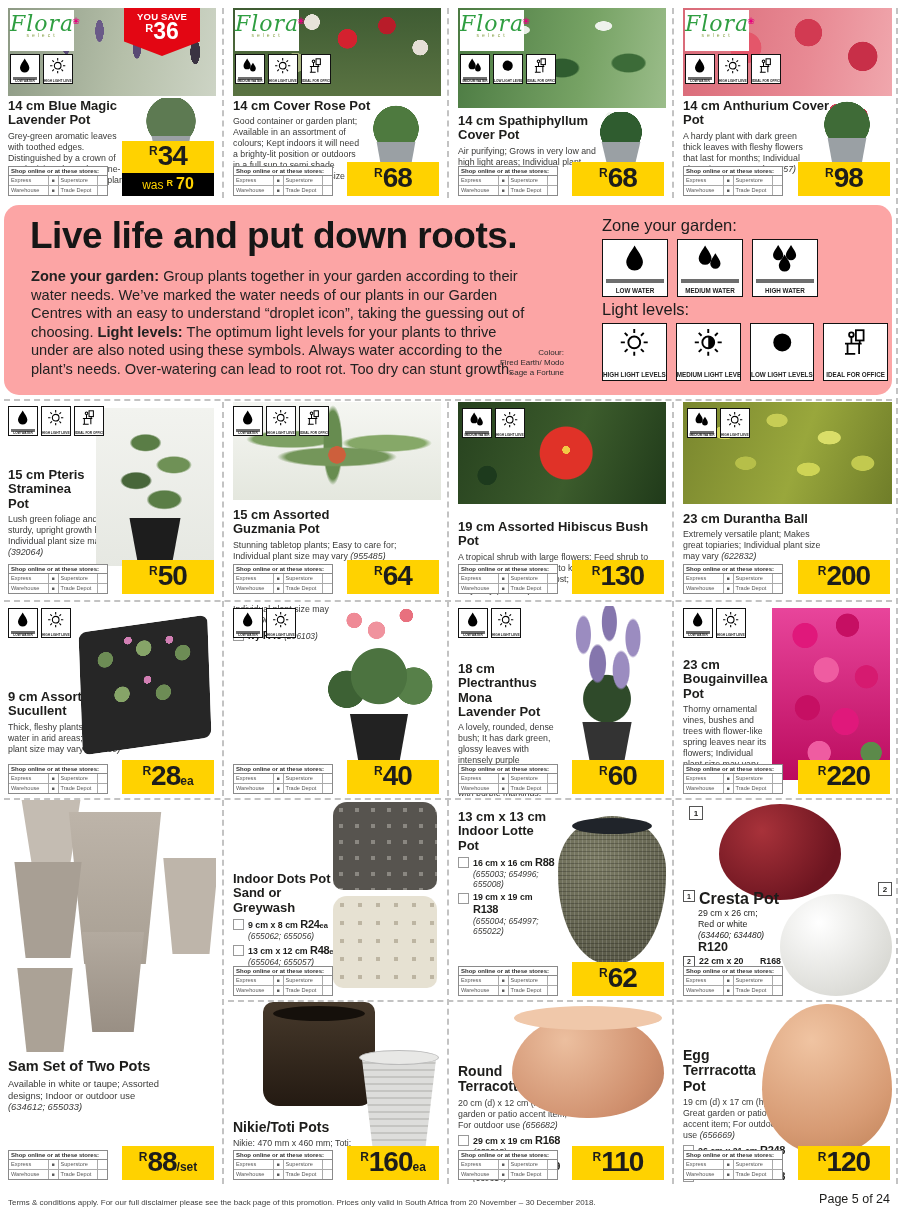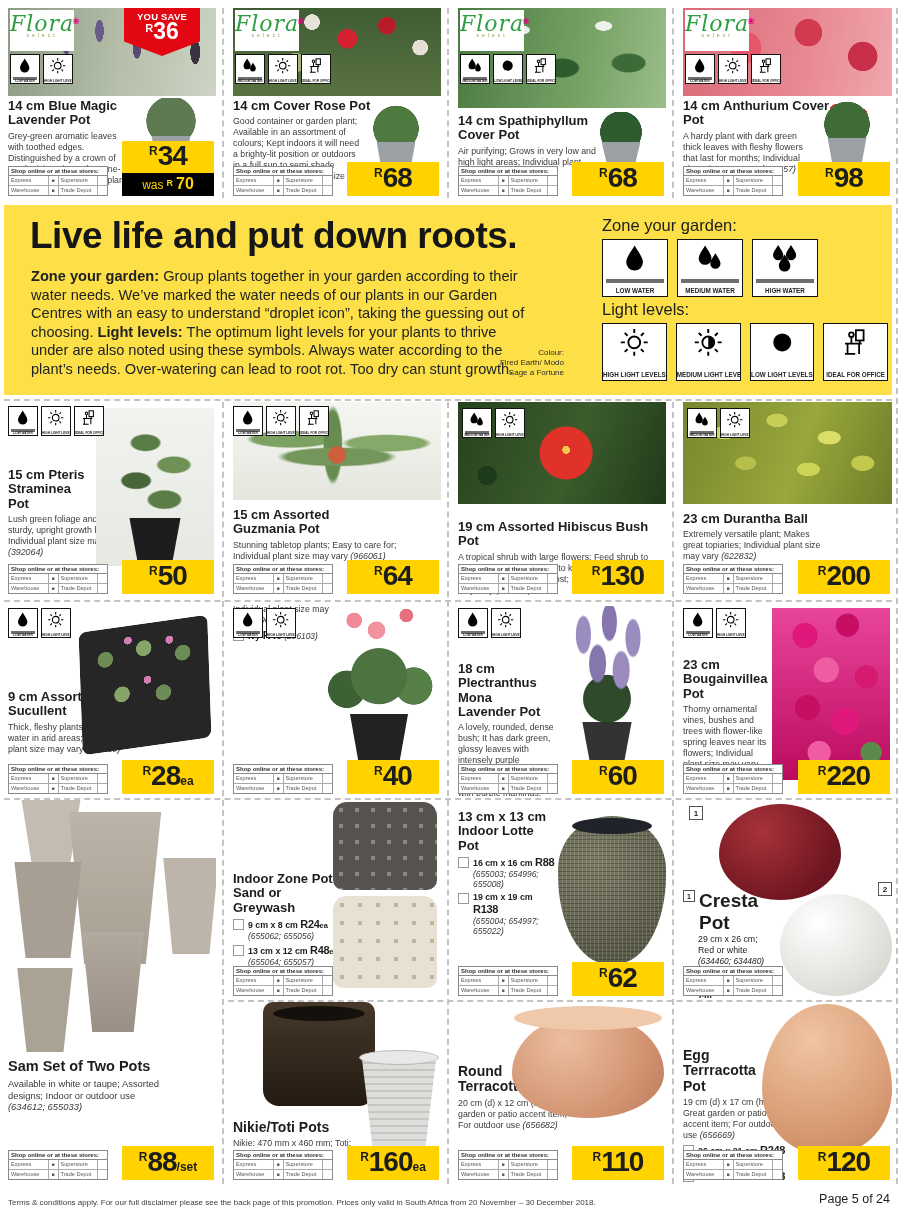--- a/index.html
+++ b/index.html
@@ -48,21 +48,21 @@
   .was{background:#000;color:#FFD200;display:flex;justify-content:center;align-items:flex-end;gap:3px;padding:3px 0 4px;}
   .was-l{font-size:12px;}
   .was-r{font-size:9px;font-weight:bold;margin-bottom:4px;}
   .was-a{font-size:16px;font-weight:bold;line-height:1;}
   
   .badge{position:absolute;top:0;right:16px;width:76px;height:48px;background:#e30613;color:#fff;text-align:center;clip-path:polygon(0 0,100% 0,100% 70%,50% 100%,0 70%);z-index:5;padding-top:3px;box-sizing:border-box;}
   .badge-l{display:block;font-size:9.5px;font-weight:bold;letter-spacing:.2px;}
   .badge-r{font-size:11px;font-weight:bold;vertical-align:top;}
   .badge-a{font-size:23px;font-weight:bold;line-height:.85;}
   
-  .banner{position:absolute;left:4px;top:205px;width:888px;height:190px;background:#fde047;border-radius:0;}
+  .banner{position:absolute;left:4px;top:205px;width:888px;height:190px;background:#fca5a5;border-radius:15px;}
   .b-title{position:absolute;left:26px;top:10px;margin:0;font-size:37px;font-weight:bold;color:#161616;letter-spacing:-.5px;}
   .b-copy{position:absolute;left:27px;top:62px;width:500px;margin:0;font-size:14.6px;line-height:1.27;color:#222;}
   .b-colour{position:absolute;left:430px;top:143px;width:130px;text-align:right;font-size:8px;color:#2b2b2b;white-space:pre-line;line-height:1.25;}
   .b-right{position:absolute;left:598px;top:8px;width:286px;}
   .b-lbl{font-size:16.5px;color:#1c1c1c;margin:3px 0 4px;}
   
   .pd{position:absolute;}
   .pot-t{position:absolute;left:50%;transform:translateX(-50%);bottom:0;width:44px;height:34px;clip-path:polygon(6% 0,94% 0,80% 100%,20% 100%);}
   .cutout{position:absolute;right:4px;top:94px;width:82px;height:72px;}
   .sidephoto{position:absolute;}
@@ -517,21 +517,21 @@
               <rect x="12.5" y="2.5" width="6" height="8"></rect>
               <path d="M15.5 10.5v2M4 13h13M6 13v8M15 13v8M12 21H4"></path>
               <circle cx="9" cy="6" r="1.8"></circle>
               <path d="M9 8v5"></path>
             </g>
           </svg>
           <i class="ilbl">IDEAL FOR OFFICE</i>
         </span>
       </span>
     <h3 class="title" style="margin-top:8px;width:150px">15 cm Assorted Guzmania Pot</h3>
-    <p class="desc" style="width:200px"><span>Stunning tabletop plants; Easy to care for; Individual plant size may vary</span> <i class="sku">(966061)</i></p>
+    <p class="desc" style="width:200px"><span>Stunning tabletop plants; Easy to care for; Individual plant size may vary</span> <i class="sku">(955485)</i></p>
     <div class="st">
         <div class="st-h">Shop online or at these stores:</div>
         <div class="st-r">
           <span class="st-c">Express</span>
           <span class="st-b">■</span>
           <span class="st-c">Superstore</span>
           <span class="st-b"></span>
         </div>
         <div class="st-r">
           <span class="st-c">Warehouse</span>
@@ -890,21 +890,21 @@
         <span class="pr-a">88</span>
         <span class="pr-s">/set</span>
       </div>
   </section>
 
   <section class="card" style="left:233px;top:800px;width:208px;height:198px">
     <div class="sidephoto" style="right:0;top:2px;width:110px;height:194px;">
       <div class="pd" style="left:2px;top:0;width:104px;height:88px;border-radius:14px 14px 10px 10px;background:radial-gradient(circle 2.5px,#8a8781 95%,transparent 100%) 0 0/16px 16px,#57544f;"></div>
       <div class="pd" style="left:2px;top:94px;width:104px;height:92px;border-radius:14px 14px 10px 10px;background:radial-gradient(circle 2.5px,#bdb5a2 95%,transparent 100%) 0 0/18px 18px,#e6e1d2;"></div>
     </div>
-    <h3 class="title" style="margin-top:72px;width:110px">Indoor Zone Pot Sand or Greywash</h3>
+    <h3 class="title" style="margin-top:72px;width:110px">Indoor Dots Pot Sand or Greywash</h3>
     <div class="opts" style="width:108px">
         <div class="opt">
           <span class="cb"></span>
           <span class="opt-t"><b class="opt-size">9 cm x 8 cm</b> <b class="opt-p">R24</b><span class="opt-sf">ea</span><i class="opt-sku">(655062; 655056)</i></span>
         </div>
         <div class="opt">
           <span class="cb"></span>
           <span class="opt-t"><b class="opt-size">13 cm x 12 cm</b> <b class="opt-p">R48</b><span class="opt-sf">ea</span><i class="opt-sku">(655064; 655057)</i></span>
         </div>
         <div class="opt">
@@ -976,21 +976,21 @@
   <section class="card" style="left:683px;top:800px;width:209px;height:198px">
     <div class="photo" style="height:198px;position:absolute;inset:0;">
       <div class="pd" style="left:36px;top:4px;width:122px;height:96px;border-radius:50%/52% 52% 48% 48%;background:radial-gradient(circle at 35% 28%,#a8323a,#6d1520 72%);"></div>
       <div class="pd" style="right:0;top:94px;width:112px;height:102px;border-radius:50%/52% 52% 48% 48%;background:radial-gradient(circle at 35% 28%,#ffffff,#d9d9d4 78%);"></div>
       <span class="pmk" style="left:6px;top:6px">1</span>
       <span class="pmk" style="right:0;top:82px">2</span>
     </div>
     <div style="position:absolute;left:0;top:88px;width:98px;z-index:2">
       <div class="c-line">
           <span class="mk">1</span>
-          <b style="font-size:19px">Cresta Pot</b>
+          <b style="font-size:16px">Cresta Pot</b>
         </div>
       <div class="c-sub">29 cm x 26 cm;
 Red or white</div>
       <div class="c-skus"><i class="sku">(634460; 634480)</i></div>
       <div class="c-price1">R120</div>
       <div class="c-line">
           <span class="mk">2</span>
           <b>22 cm x 20 cm</b>
           <b class="c-p2">R168</b>
         </div>
@@ -1044,20 +1044,30 @@
       </div>
   </section>
 
   <section class="card" style="left:458px;top:1002px;width:208px;height:180px">
     <div class="sidephoto" style="right:2px;top:2px;width:152px;height:114px;">
       <div class="pd" style="left:0;top:10px;width:152px;height:104px;border-radius:50%/58% 58% 44% 44%;background:radial-gradient(circle at 35% 25%,#ecbf9f,#cf8f6d 70%,#b87a5c);"></div>
       <div class="pd" style="left:2px;top:2px;width:148px;height:24px;border-radius:50%;background:#f0c8aa;"></div>
     </div>
     <h3 class="title" style="margin-top:62px;width:110px;font-size:14px">Round Terracotta Pot</h3>
     <p class="desc" style="width:116px"><span>20 cm (d) x 12 cm (h); Great garden or patio accent item; For outdoor use</span> <i class="sku">(656682)</i></p>
+    <div class="opts" style="width:130px">
+        <div class="opt">
+          <span class="cb"></span>
+          <span class="opt-t"><b class="opt-size">29 cm x 19 cm</b> <b class="opt-p">R168</b><span class="opt-sf"></span><i class="opt-sku">(659515)</i></span>
+        </div>
+        <div class="opt">
+          <span class="cb"></span>
+          <span class="opt-t"><b class="opt-size">40 cm x 26 cm</b> <b class="opt-p">R289</b><span class="opt-sf"></span><i class="opt-sku">(659514)</i></span>
+        </div>
+      </div>
     <div class="st">
         <div class="st-h">Shop online or at these stores:</div>
         <div class="st-r">
           <span class="st-c">Express</span>
           <span class="st-b">■</span>
           <span class="st-c">Superstore</span>
           <span class="st-b"></span>
         </div>
         <div class="st-r">
           <span class="st-c">Warehouse</span>

